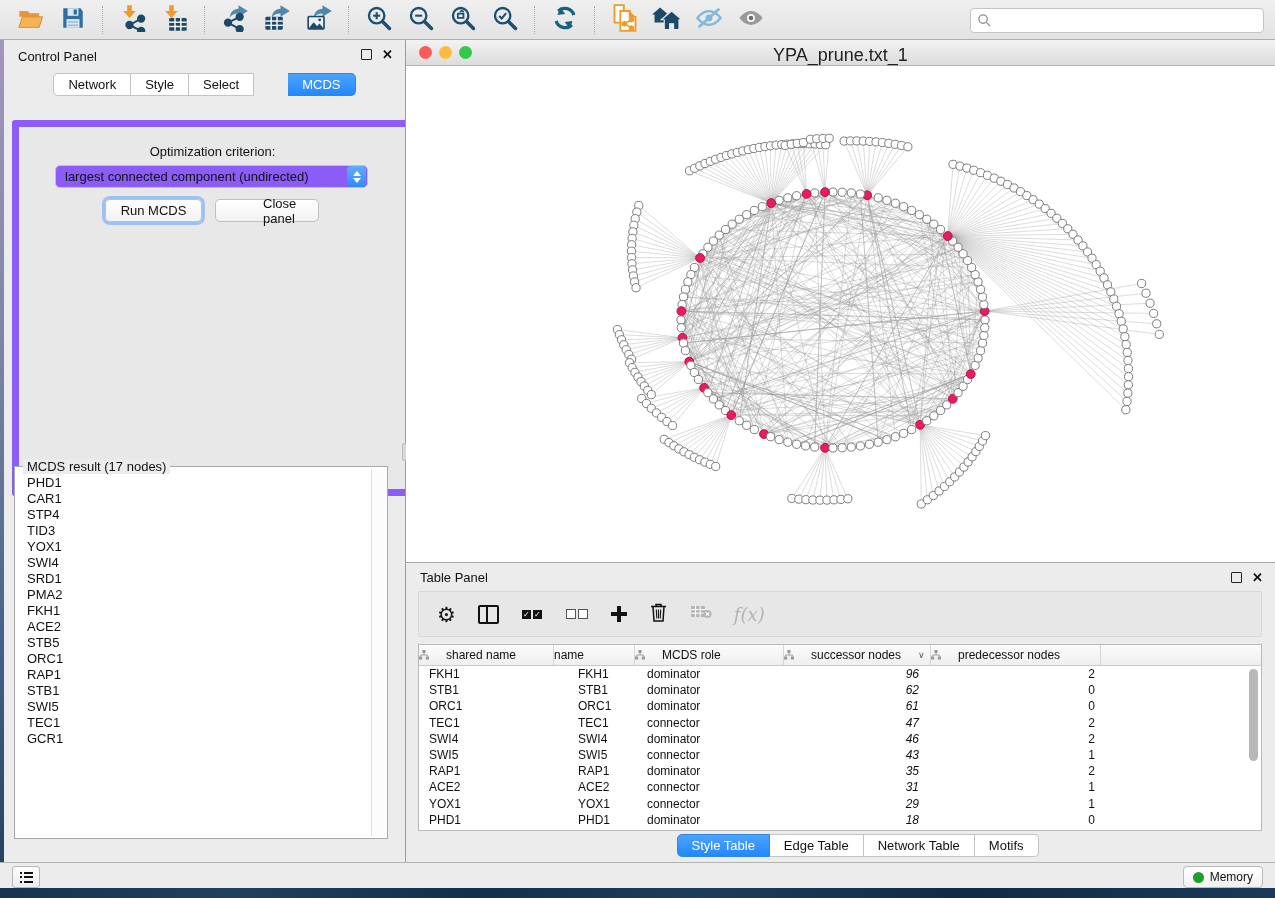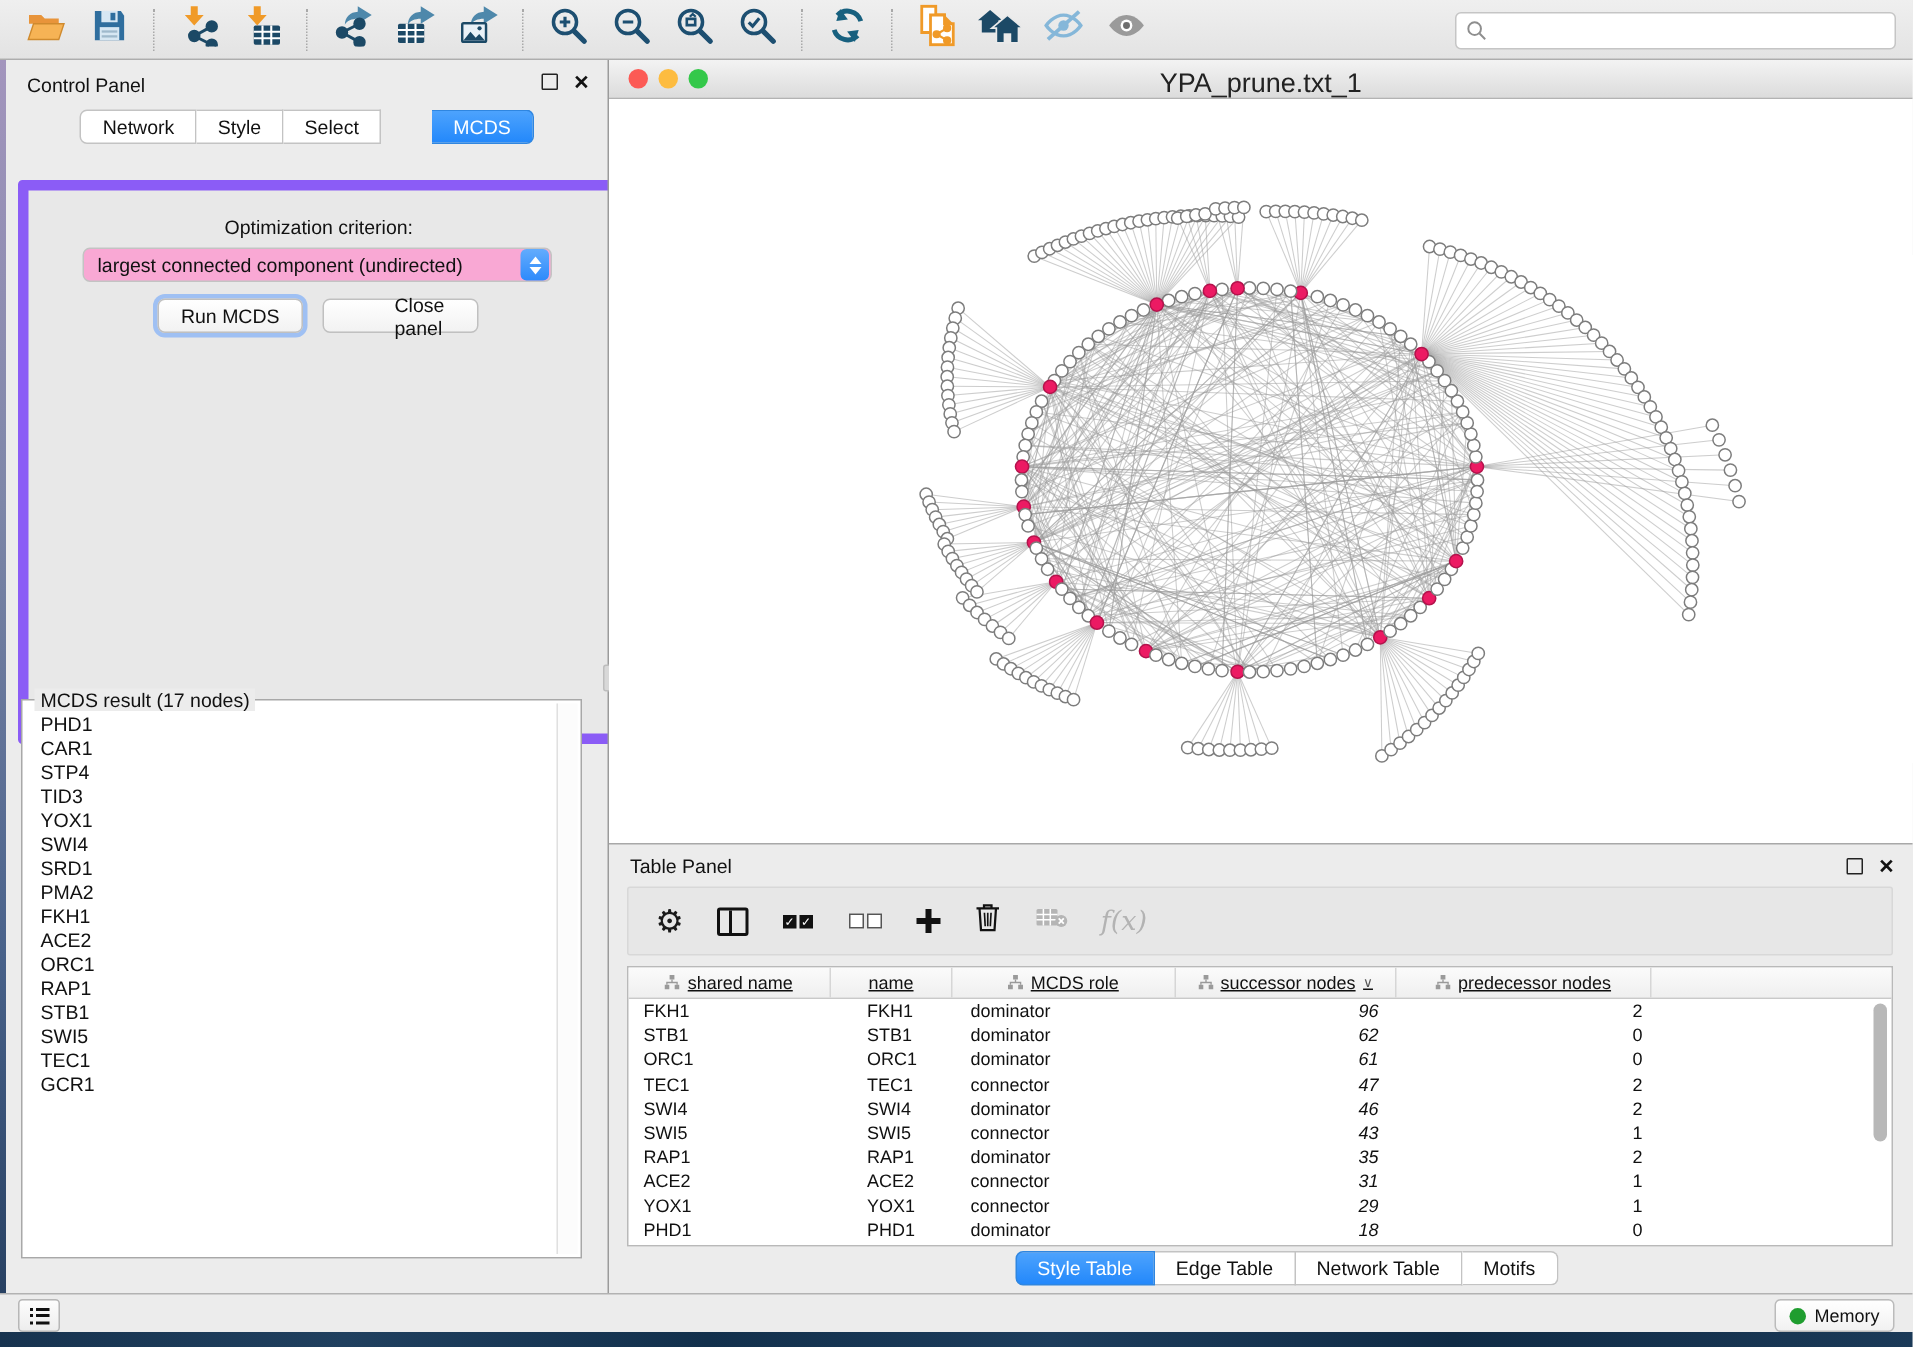--- a/index.html
+++ b/index.html
@@ -33,21 +33,21 @@
   .seg-row{display:flex;justify-content:center;}
   .seg{height:21px;line-height:21px;padding:0 14px;font-size:13px;background:#fff;color:#111;
     border:1px solid #c3c3c3;border-left:none;cursor:default;}
   .seg:first-child{border-left:1px solid #c3c3c3;border-radius:5px 0 0 5px;}
   .seg:last-child{border-radius:0 5px 5px 0;}
   .seg.active{background:linear-gradient(#4da3fd,#2388fb);color:#fff;border-color:#2f86e0;margin-left:34px;}
   #cp-tabs{left:0;top:33px;width:100%;}
 
   #cp-content{left:8px;top:56px;width:387px;height:362px;background:#e8e8e8;border:7px solid #8b5cf6;border-radius:3px;margin-top:24px;}
   #opt-label{width:100%;top:17px;text-align:center;font-size:13px;color:#111;}
-  #opt-select{left:36px;top:38px;width:313px;height:23px;background:#f9a8d4;border:1px solid #c3c3c3;border-radius:5px;
+  #opt-select{left:36px;top:38px;width:313px;height:23px;background:#8b5cf6;border:1px solid #c3c3c3;border-radius:5px;
     display:flex;align-items:center;box-sizing:border-box;}
   #opt-select .sel-text{flex:1;font-size:13px;padding-left:9px;color:#111;white-space:nowrap;}
   .stepper{width:19px;height:21px;border-radius:4px;background:linear-gradient(#63acfd,#2d8afb);margin-right:1px;
     display:flex;flex-direction:column;align-items:center;justify-content:center;gap:2px;}
   .tri-up{width:0;height:0;border-left:4px solid transparent;border-right:4px solid transparent;border-bottom:5px solid #fff;}
   .tri-down{width:0;height:0;border-left:4px solid transparent;border-right:4px solid transparent;border-top:5px solid #fff;}
   .mac-btn{position:absolute;height:23px;background:linear-gradient(#ffffff,#f2f2f2);border:1px solid #c0c0c0;border-radius:5px;
     font-size:13px;color:#111;display:flex;align-items:center;justify-content:center;box-sizing:border-box;}
   #run-btn{left:86px;top:72px;width:97px;box-shadow:0 0 0 3px rgba(110,165,250,.6);}
   #close-panel-btn{left:196px;top:72px;width:104px;padding-left:47px;}
@@ -80,22 +80,22 @@
   .cb.checked{background:#111;color:#fff;font-size:8px;line-height:9px;text-align:center;}
   .cb.empty{background:#fff;border:1.5px solid #555;width:8px;height:8px;}
   .plus-glyph{position:relative;width:16px;height:16px;}
   .plus-glyph::before{content:"";position:absolute;left:0;top:6px;width:16px;height:4px;background:#111;}
   .plus-glyph::after{content:"";position:absolute;left:6px;top:0;width:4px;height:16px;background:#111;}
   .fx-glyph{font-family:"DejaVu Serif",serif;font-style:italic;font-size:18px;color:#b3b3b3;}
 
   #tablewrap{left:12px;top:81px;width:844px;height:187px;background:#fff;border:1px solid #b9b9b9;box-sizing:border-box;overflow:hidden;}
   .trow{display:grid;grid-template-columns:135px 81px 149px 147px 170px 1fr;}
   #thead{height:21px;background:linear-gradient(#fbfbfb,#efefef);border-bottom:1px solid #c9c9c9;box-sizing:border-box;}
-  #thead .th{display:flex;align-items:center;justify-content:center;gap:5px;font-size:12px;color:#111;
-    border-right:1px solid #d6d6d6;overflow:hidden;white-space:nowrap;text-decoration:underline;}
+  #thead .th{display:flex;align-items:center;gap:17px;font-size:12px;color:#111;
+    border-right:1px solid #d6d6d6;overflow:hidden;white-space:nowrap;}
   #thead .th:last-child{border-right:none;}
   .sort-arrow{font-size:9px;color:#555;}
   .hdr-icon{display:flex;}
   #tbody .td{font-size:12px;line-height:16.2px;color:#111;white-space:nowrap;overflow:hidden;}
   .td.c0{padding-left:10px;}
   .td.c1{padding-left:24px;}
   .td.c2{padding-left:12px;}
   .td.c3{text-align:right;padding-right:12px;font-style:italic;}
   .td.c4{text-align:right;padding-right:6px;}
   #tbl-scroll{position:absolute;right:3px;top:24px;width:9px;height:92px;background:#b8b8b8;border-radius:5px;}
@@ -325,20 +325,21 @@
         <div>PHD1</div>
         <div>CAR1</div>
         <div>STP4</div>
         <div>TID3</div>
         <div>YOX1</div>
         <div>SWI4</div>
         <div>SRD1</div>
         <div>PMA2</div>
         <div>FKH1</div>
         <div>ACE2</div>
+        <div>STB5</div>
         <div>ORC1</div>
         <div>RAP1</div>
         <div>STB1</div>
         <div>SWI5</div>
         <div>TEC1</div>
         <div>GCR1</div>
       </div>
     <div id="result-scroll"></div>
   </div>
 </div>

